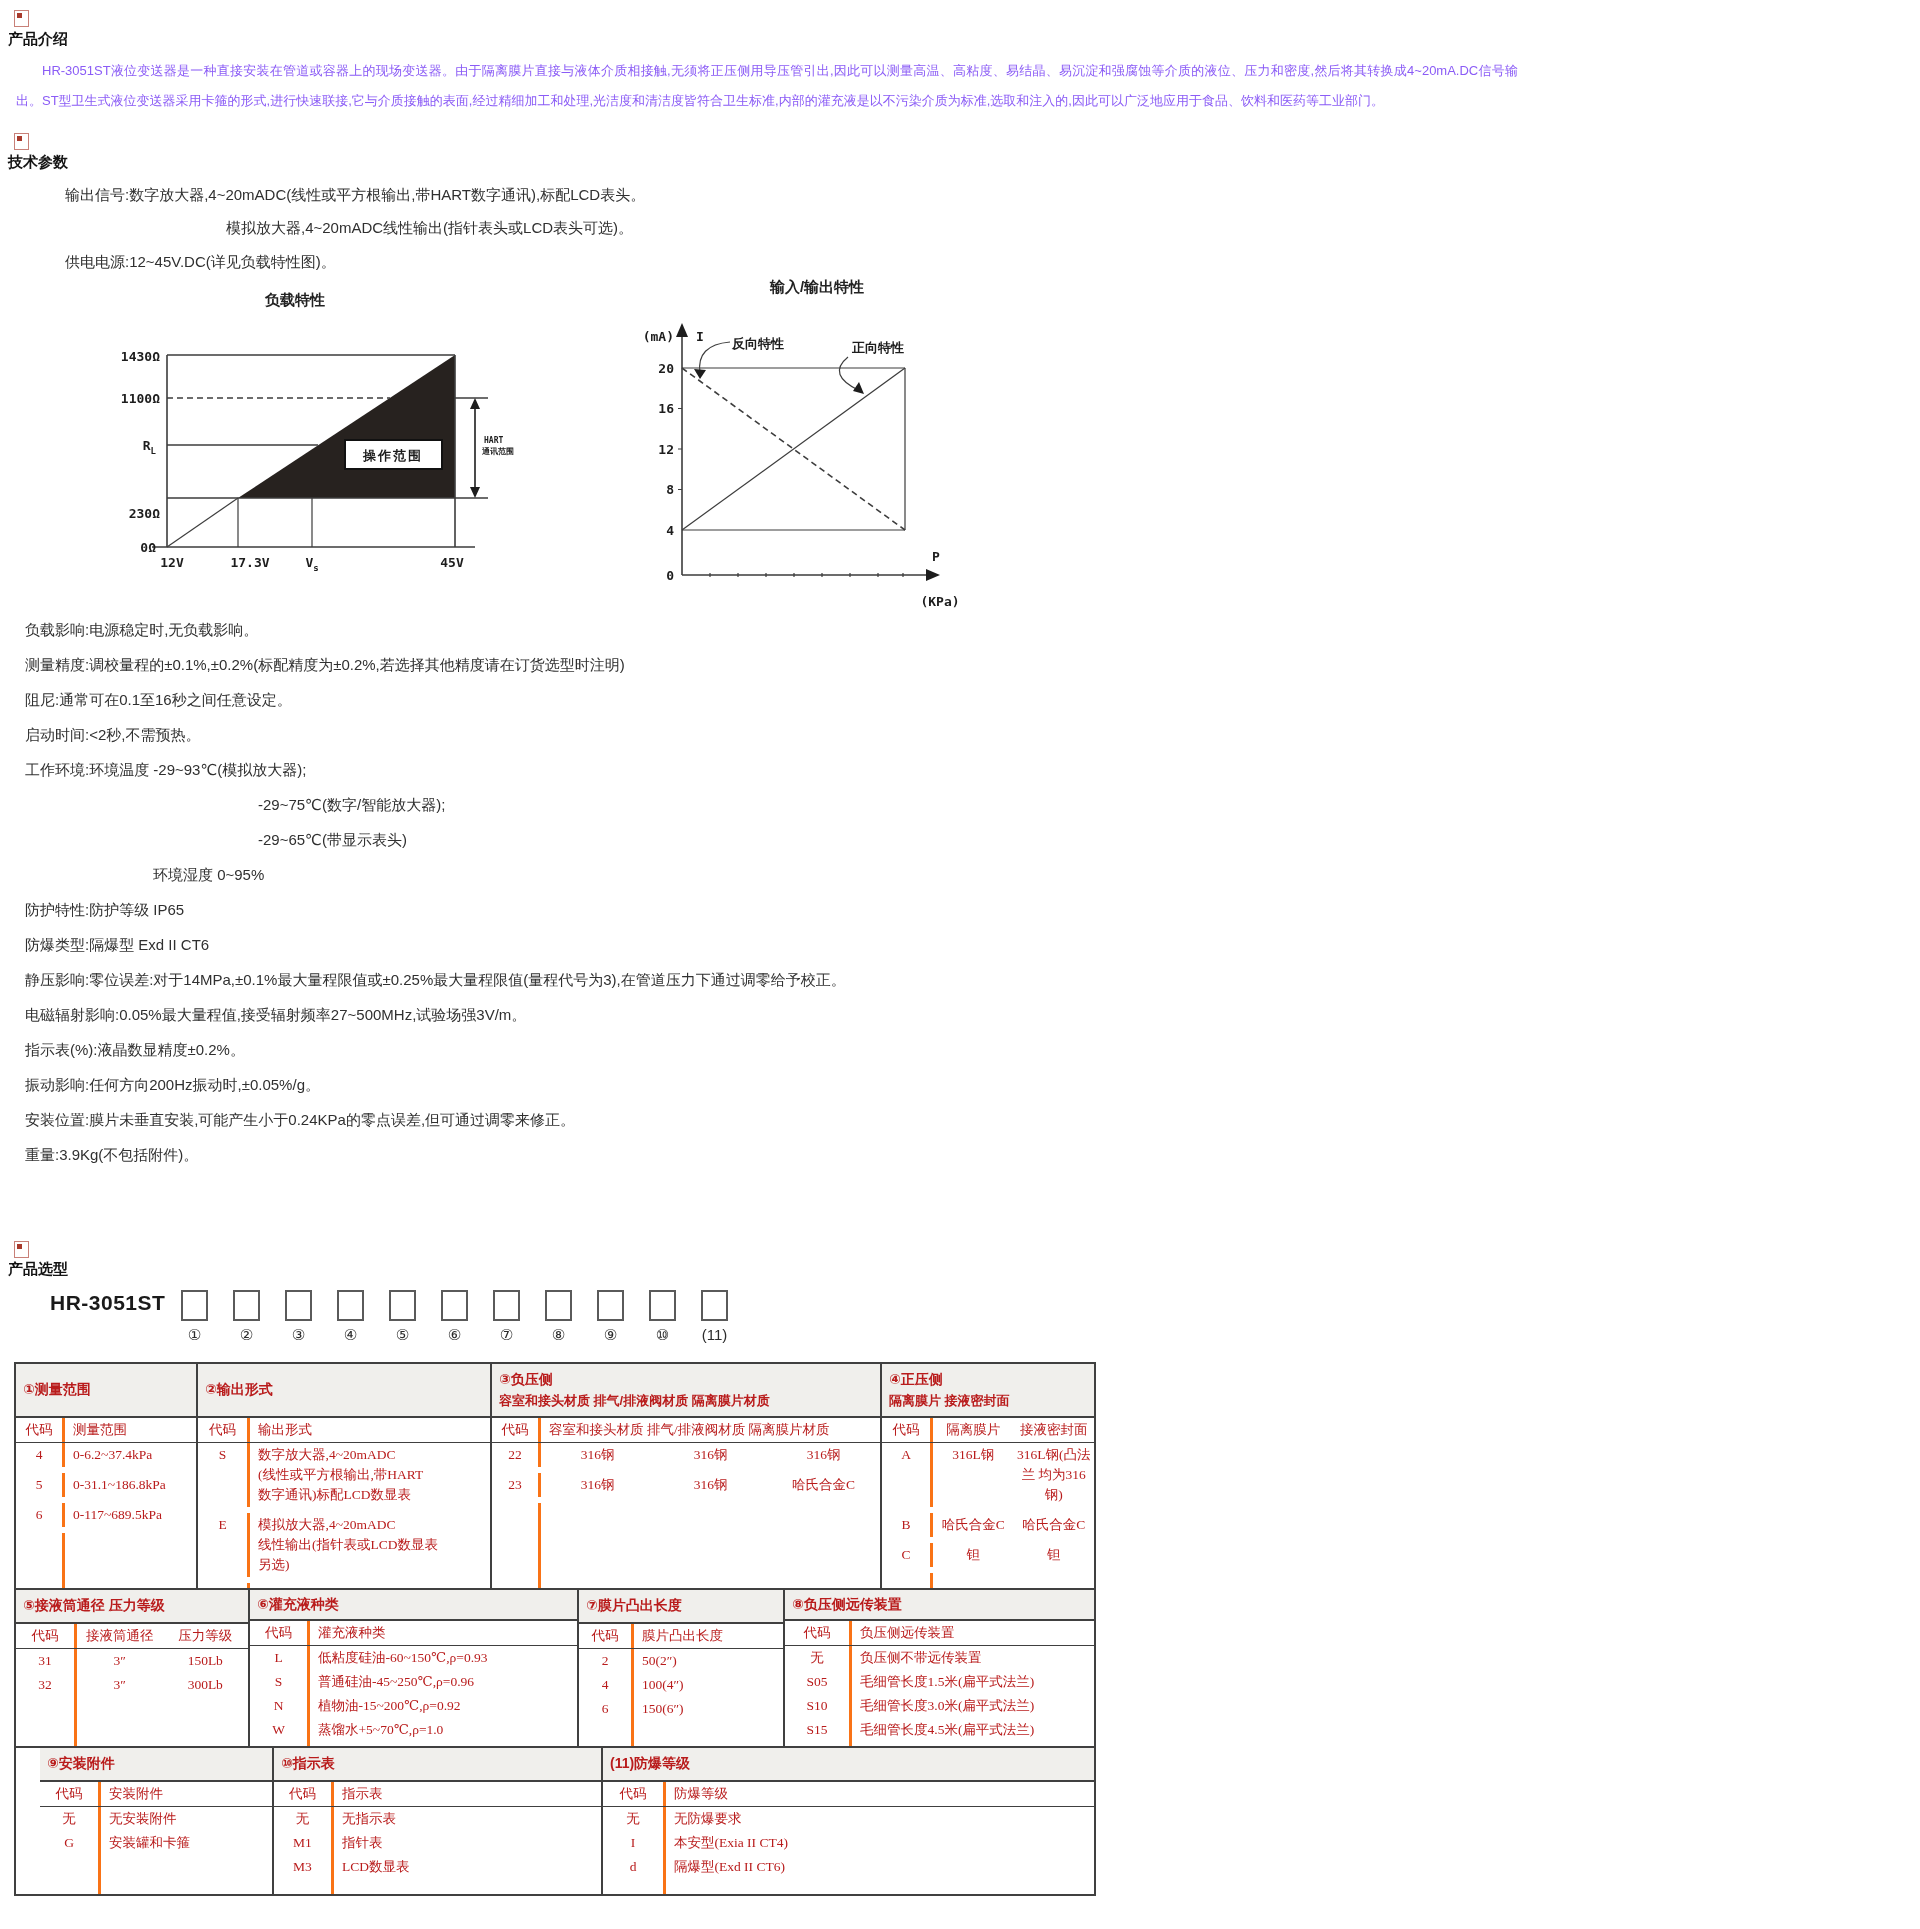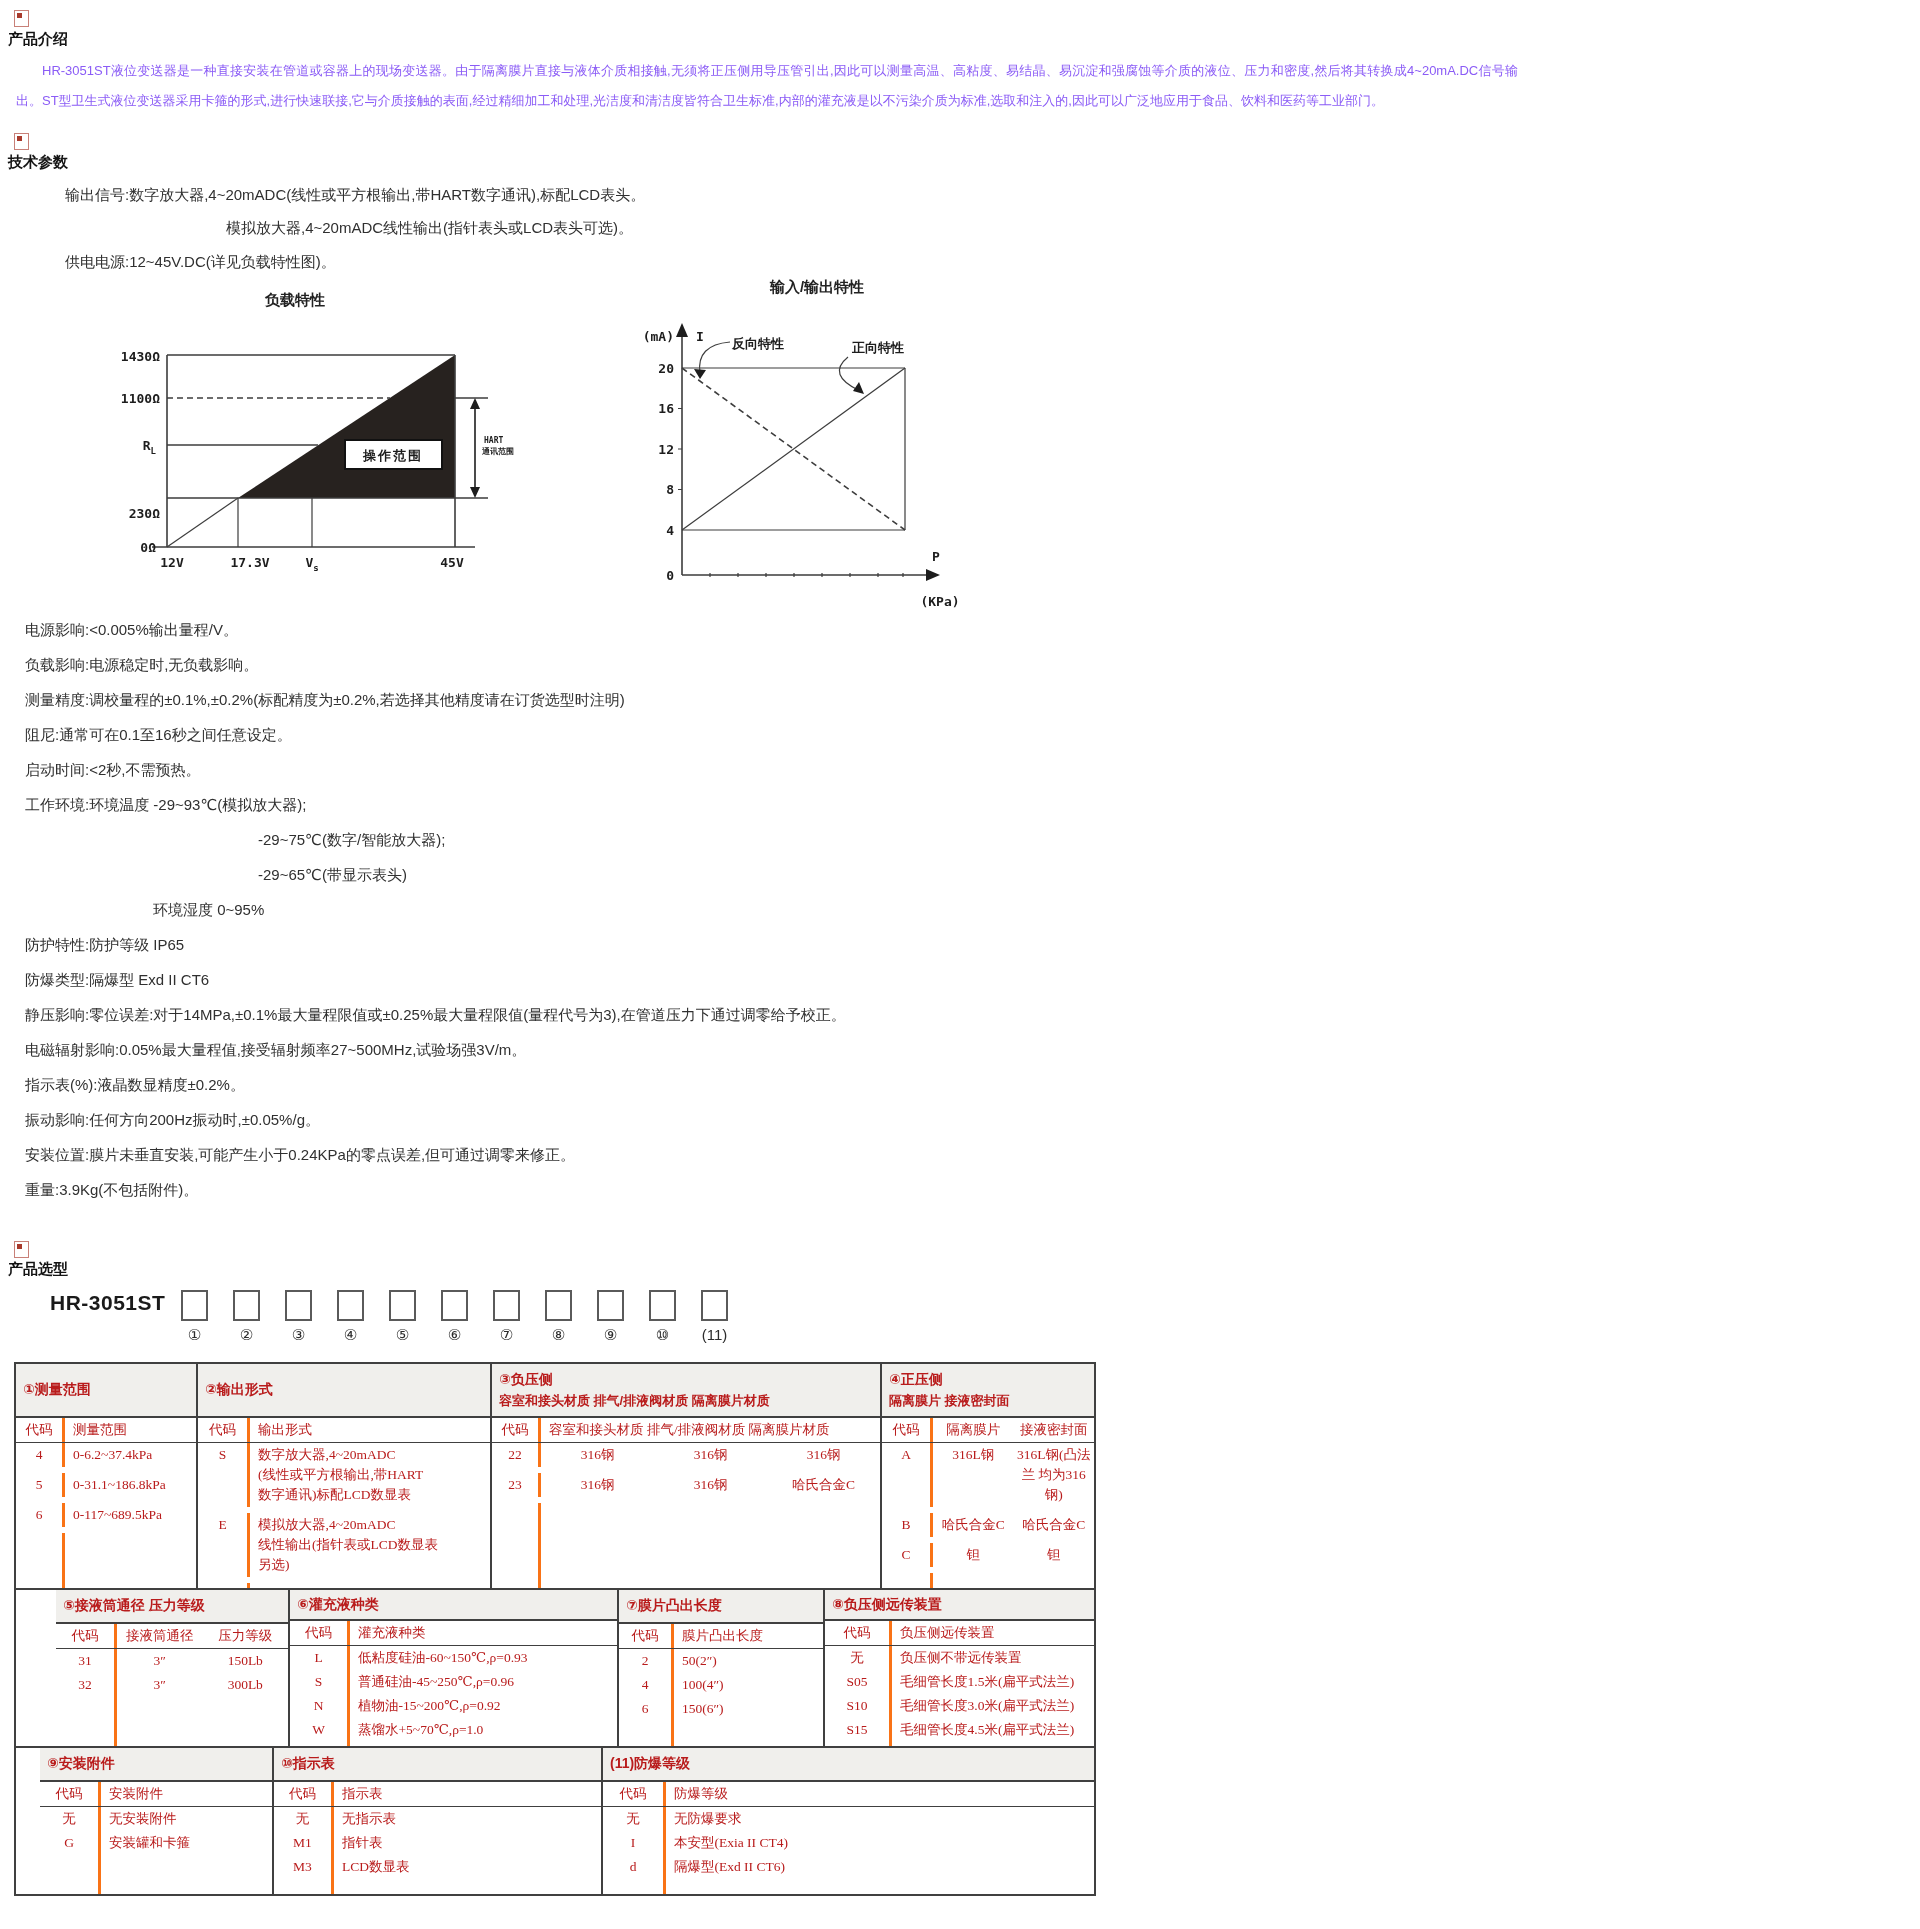--- a/index.html
+++ b/index.html
@@ -31,21 +31,21 @@
   .model-label{position:absolute;left:50px;top:1291px;font-size:21px;font-weight:bold;color:#1a1a1a;letter-spacing:.5px;}
   #model-boxes{position:absolute;left:181px;top:1290px;display:flex;column-gap:25px;}
   .pos{width:27px;text-align:center;}
   .mbox{width:27px;height:31px;border:2px solid #5a5a5a;background:#fff;box-sizing:border-box;}
   .mnum{margin-top:5px;font-size:15px;color:#2c2c2c;white-space:nowrap;}
   
   .sel-table{position:absolute;left:14px;top:1362px;width:1078px;border:2px solid #404040;background:#fff;
              font-family:"Liberation Serif","DejaVu Serif",serif;font-size:13.5px;color:#b91c1c;}
   .band{display:flex;border-bottom:2px solid #404040;}
   .band:last-child{border-bottom:none;margin-left:24px;}
-  .band1{height:224px;}.band2{height:156px;padding-left:40px;}.band3{height:146px;}
+  .band1{height:224px;}.band2{height:156px;}.band3{height:146px;}
   .group{border-right:2px solid #404040;display:flex;flex-direction:column;box-sizing:border-box;}
   .group:last-child{border-right:none;flex:1;border-radius:31px;}
   .b1-0{width:182px;}.b1-1{width:294px;}.b1-2{width:390px;}
   .b2-0{width:234px;}.b2-1{width:329px;}.b2-2{width:206px;}
   .b3-0{width:234px;}.b3-1{width:329px;}
   .g-title{background:#f0efec;border-bottom:2px solid #404040;padding:2px 7px;
            font-family:"Liberation Sans","DejaVu Sans",sans-serif;font-weight:bold;font-size:14px;
            display:flex;flex-direction:column;justify-content:center;line-height:1.55;}
   .band1 .g-title{height:48px;}
   .band2 .g-title,.band3 .g-title{height:28px;}
@@ -126,21 +126,20 @@
     <text x="54" y="98" text-anchor="end">16</text>
     <text x="54" y="139" text-anchor="end">12</text>
     <text x="54" y="179" text-anchor="end">8</text>
     <text x="54" y="220" text-anchor="end">4</text>
     <text x="54" y="265" text-anchor="end">0</text>
     <text x="316" y="246" text-anchor="middle">P</text>
     <text x="320" y="291" text-anchor="middle">(KPa)</text>
   </svg>
 
   <div id="specs">
-      <div class="spec-line">电源影响:&lt;0.005%输出量程/V。</div>
       <div class="spec-line">负载影响:电源稳定时,无负载影响。</div>
       <div class="spec-line">测量精度:调校量程的±0.1%,±0.2%(标配精度为±0.2%,若选择其他精度请在订货选型时注明)</div>
       <div class="spec-line">阻尼:通常可在0.1至16秒之间任意设定。</div>
       <div class="spec-line">启动时间:&lt;2秒,不需预热。</div>
       <div class="spec-line">工作环境:环境温度  -29~93℃(模拟放大器);</div>
       <div class="spec-line ind2">-29~75℃(数字/智能放大器);</div>
       <div class="spec-line ind2">-29~65℃(带显示表头)</div>
       <div class="spec-line ind1">环境湿度  0~95%</div>
       <div class="spec-line">防护特性:防护等级  IP65</div>
       <div class="spec-line">防爆类型:隔爆型  Exd II CT6</div>

